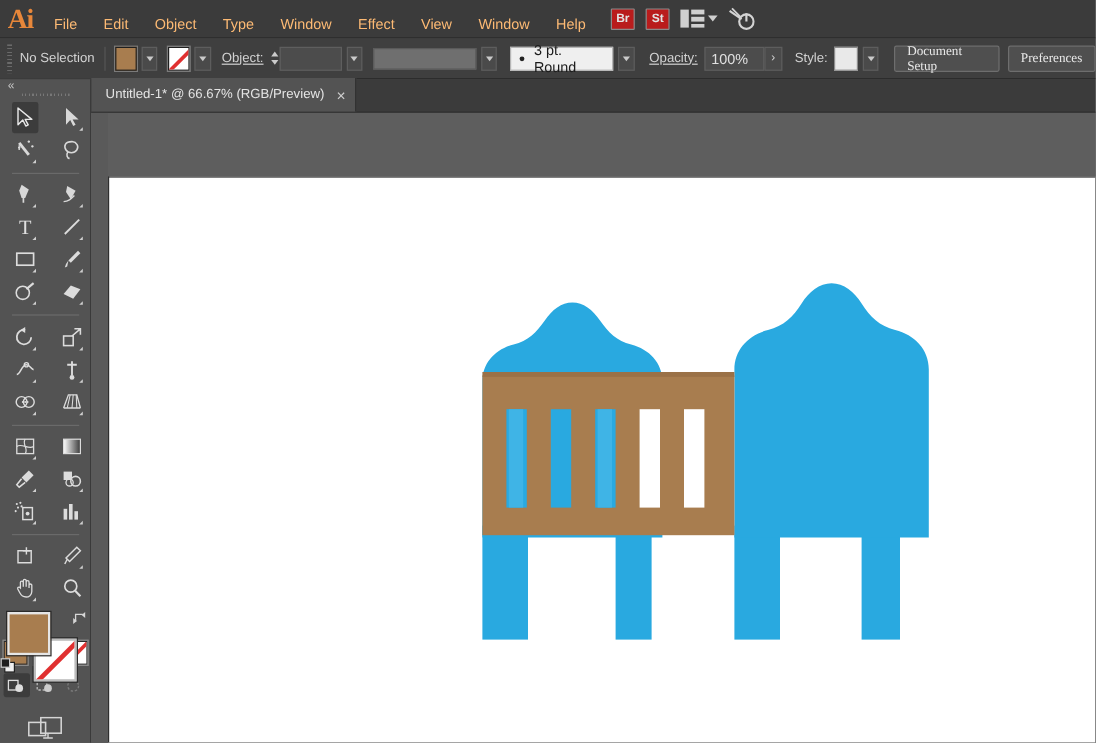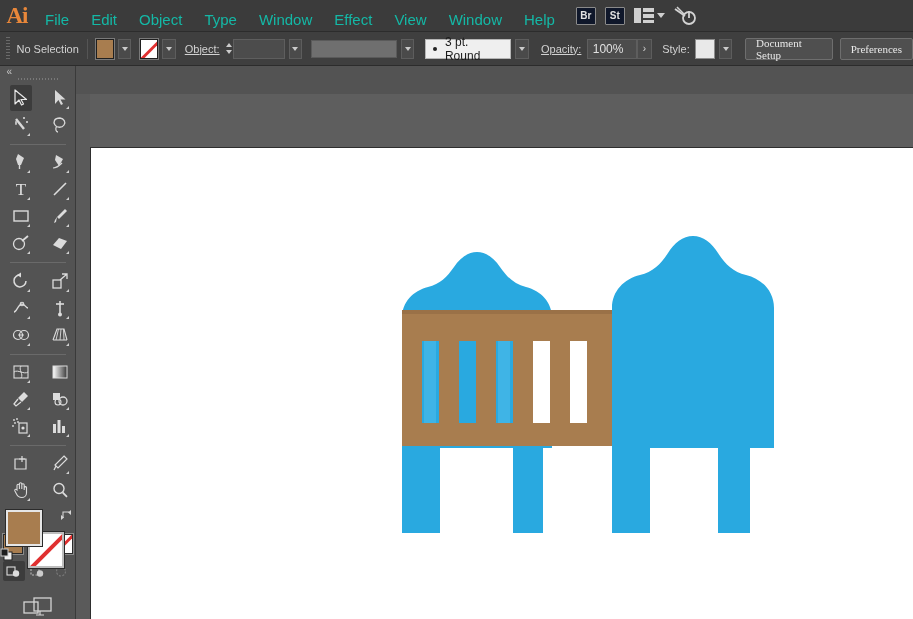--- a/index.html
+++ b/index.html
@@ -18,26 +18,26 @@
     position:absolute; left:0; top:0; width:913px; height:32px;
     background:#3b3b3b; display:flex; align-items:center;
     border-bottom:1px solid #2c2c2c;
   }
   .ai-logo{
     width:34px; height:32px; display:flex; align-items:center; justify-content:center;
     color:#e8873a; font-weight:bold; font-size:23px; letter-spacing:-1px;
     font-family:"Liberation Serif", serif;
   }
   .menu-item{
-    padding:0 11px; height:24px; line-height:32px; font-size:15px; color:#14b8a6;
+    padding:0 11px; height:24px; line-height:32px; font-size:12px; color:#fdba74;
     cursor:default; white-space:nowrap;
   }
   .mbar-icons{ display:flex; align-items:center; gap:9px; margin-left:10px; }
   .sq-icon{
-    width:20px; height:18px; background:#0f172a; border:1px solid #8a8a8a;
+    width:20px; height:18px; background:#b91c1c; border:1px solid #8a8a8a;
     display:flex; align-items:center; justify-content:center;
     font-size:10px; font-weight:bold; color:#e2e2e2; border-radius:1px;text-align:right;
   }
   .arrange-icon{ display:flex; align-items:center; gap:3px; }
   .arr-box{ width:20px; height:15px; position:relative; }
   .arr-box i{ position:absolute; background:#d0d0d0; display:block; }
   .chev{ width:0;height:0;border-left:4px solid transparent;border-right:4px solid transparent;border-top:5px solid #cfcfcf; }
   .pw-icon{ width:22px; height:20px; position:relative; }
 
   
@@ -270,20 +270,27 @@
     <div class="dropbtn">
         <div class="chev"></div>
       </div>
 
     <div style="width:14px"></div>
     <div class="btn">Document Setup</div>
     <div style="width:8px"></div>
     <div class="btn">Preferences</div>
   </div>
 
+  <div class="tabbar">
+    <div class="tabbar-lead"></div>
+    <div class="doc-tab">
+      <span>Untitled-1* @ 66.67% (RGB/Preview)</span>
+      <span class="tab-close">×</span>
+    </div>
+  </div>
 
   <div class="toolbar">
     <div class="tb-collapse">«</div>
     <div class="tb-grip"></div>
 
     <div class="tb-row">
       <div class="tool active">
         <svg width="18" height="18" viewBox="0 0 18 18">
             <path d="M3 1 L3 15 L7 11 L9.5 16 L11.5 15 L9 10.5 L14.5 10.5 Z" fill="none" stroke="#e8e8e8" stroke-width="1.2" stroke-linejoin="round"></path>
           </svg>

